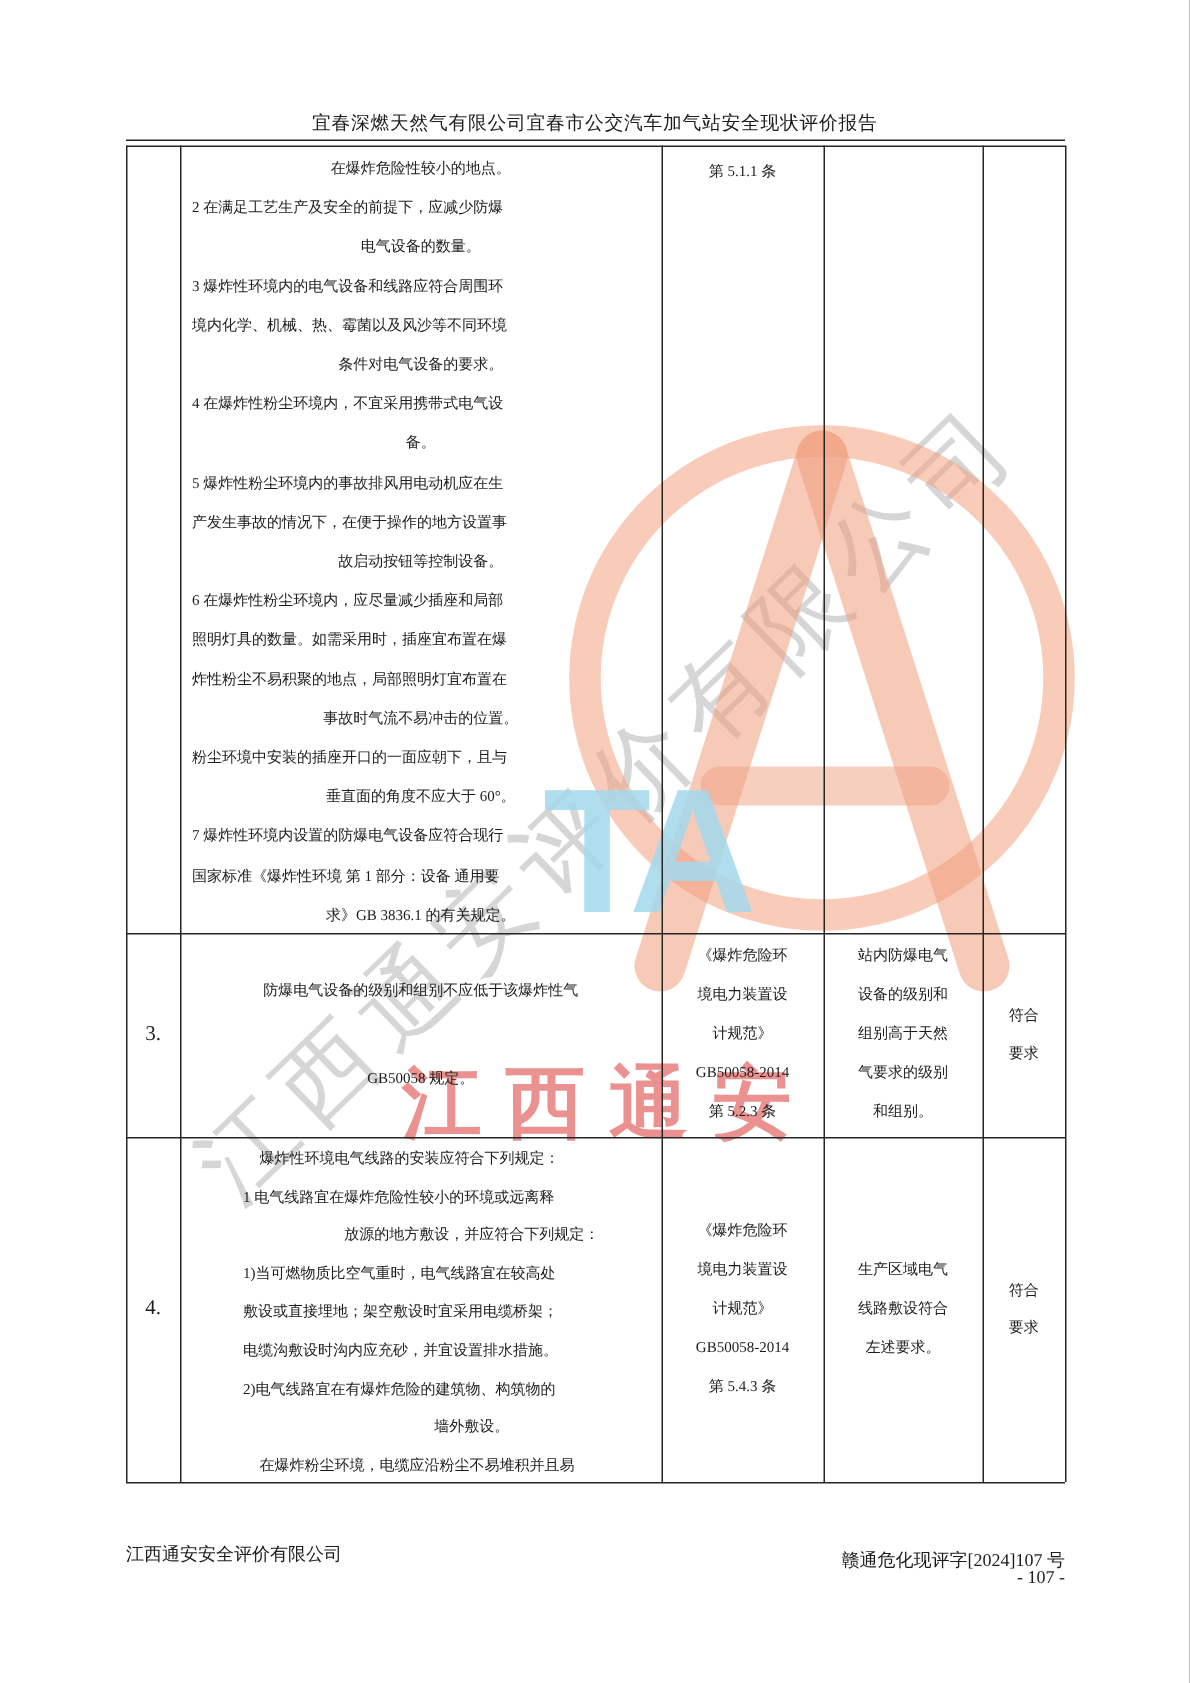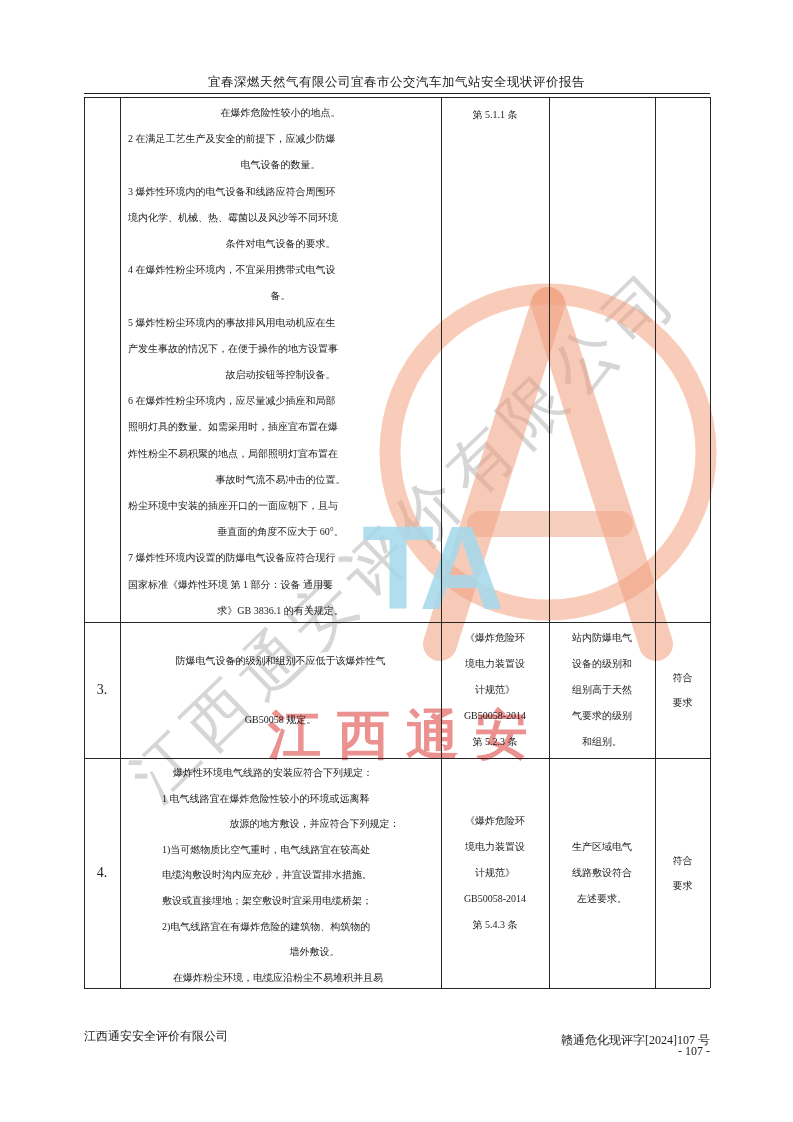--- a/index.html
+++ b/index.html
@@ -126,22 +126,22 @@
       </div>
 
     <div class="cell num-cell" style="left:84px;top:758px;width:36px;height:230px;">
       <span>4.</span>
     </div>
     <div class="cell r4-content" style="left:121px;top:758px;width:319px;height:229px;">
         <div class="ln a-i">爆炸性环境电气线路的安装应符合下列规定：</div>
         <div class="ln a-l">1 电气线路宜在爆炸危险性较小的环境或远离释</div>
         <div class="ln a-c">放源的地方敷设，并应符合下列规定：</div>
         <div class="ln a-l">1)当可燃物质比空气重时，电气线路宜在较高处</div>
+        <div class="ln a-l">敷设或直接埋地；架空敷设时宜采用电缆桥架；</div>
         <div class="ln a-l">电缆沟敷设时沟内应充砂，并宜设置排水措施。</div>
-        <div class="ln a-l">敷设或直接埋地；架空敷设时宜采用电缆桥架；</div>
         <div class="ln a-l">2)电气线路宜在有爆炸危险的建筑物、构筑物的</div>
         <div class="ln a-c">墙外敷设。</div>
         <div class="ln a-i">在爆炸粉尘环境，电缆应沿粉尘不易堆积并且易</div>
       </div>
     <div class="cell v-center std" style="left:442px;top:758px;width:106px;height:229px;">
         <div class="ln a-c">《爆炸危险环</div>
         <div class="ln a-c">境电力装置设</div>
         <div class="ln a-c">计规范》</div>
         <div class="ln a-c">GB50058-2014</div>
         <div class="ln a-c">第 5.4.3 条</div>

